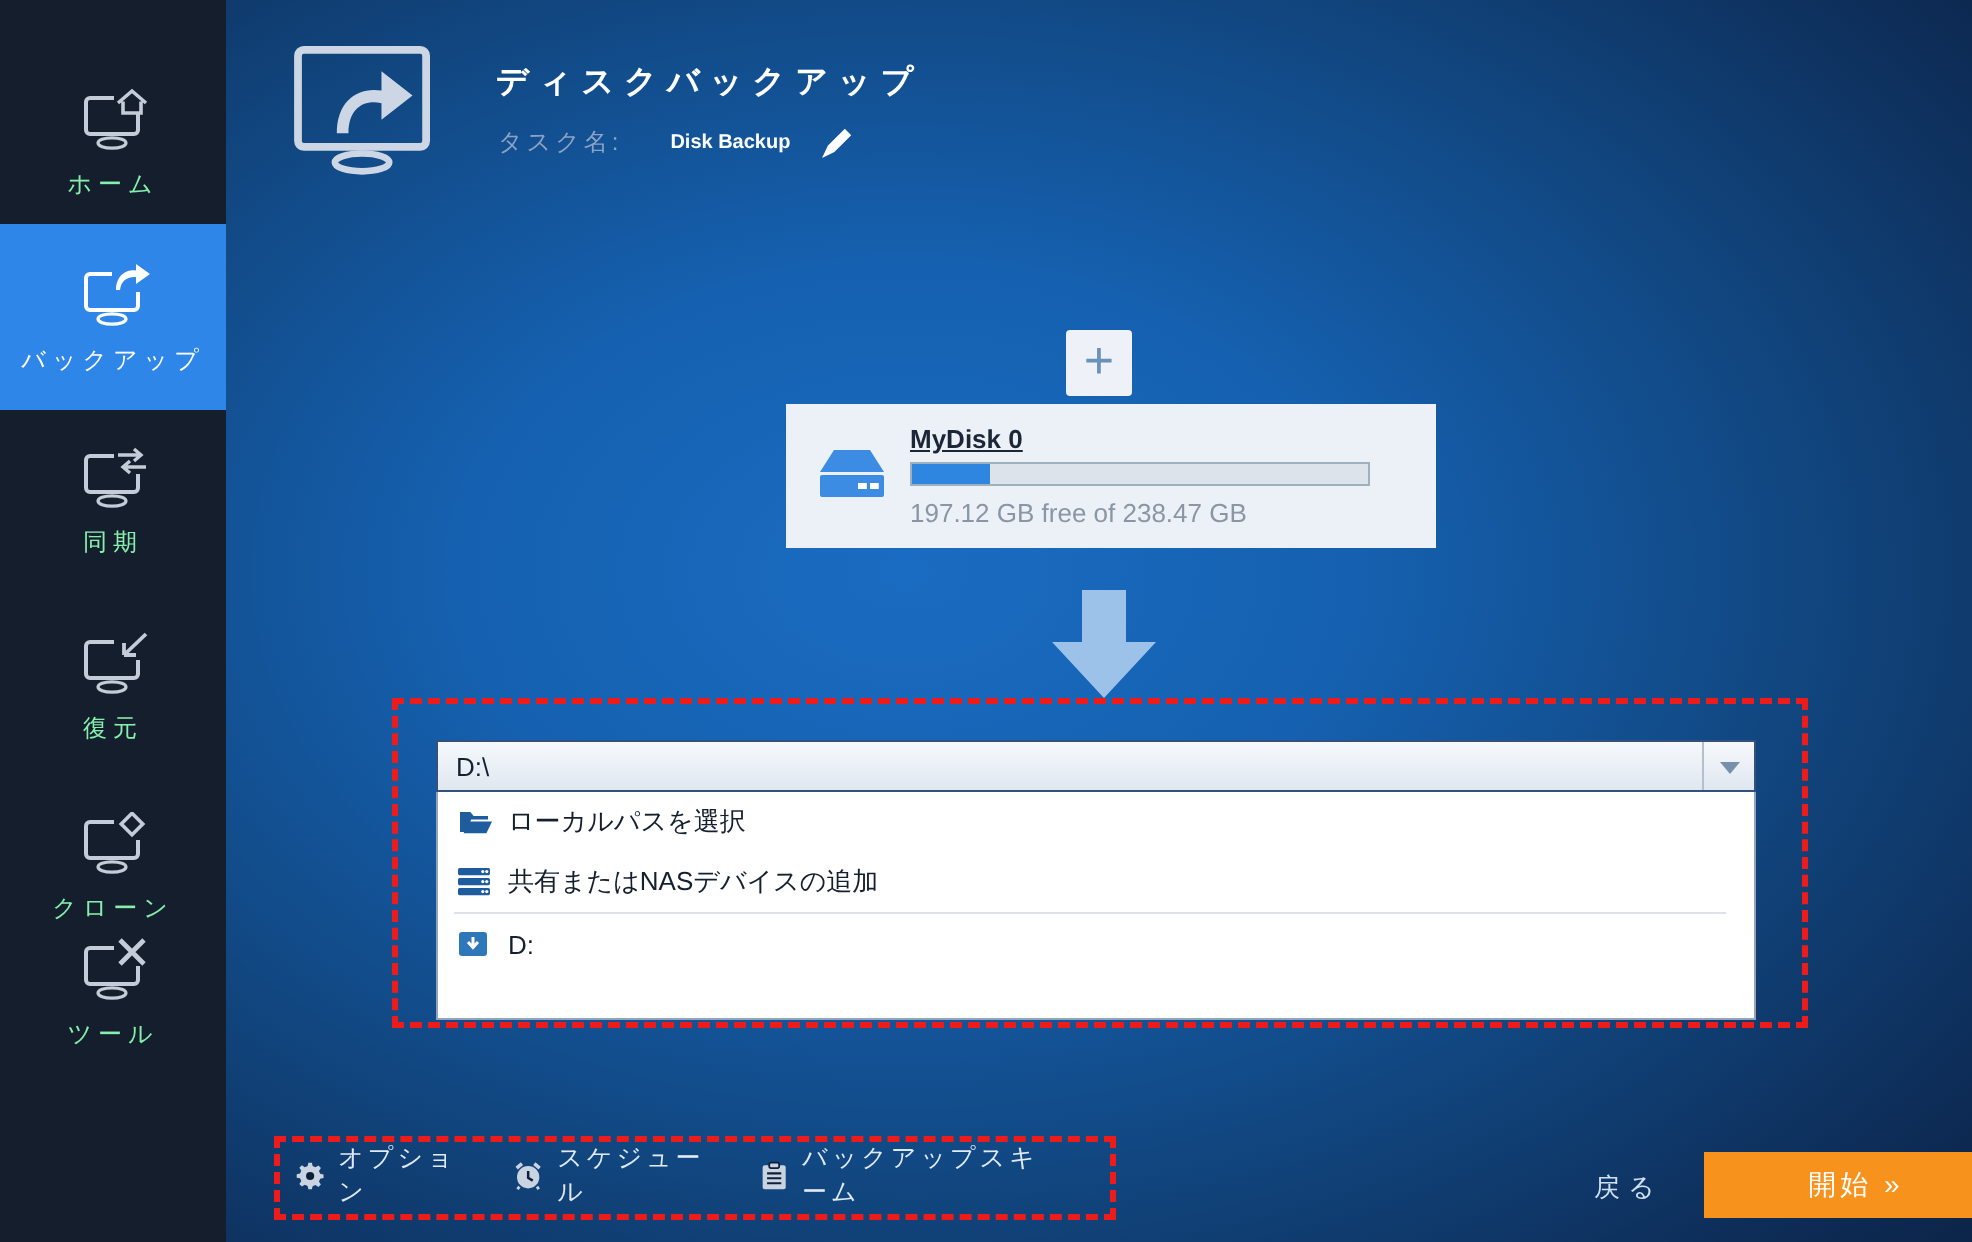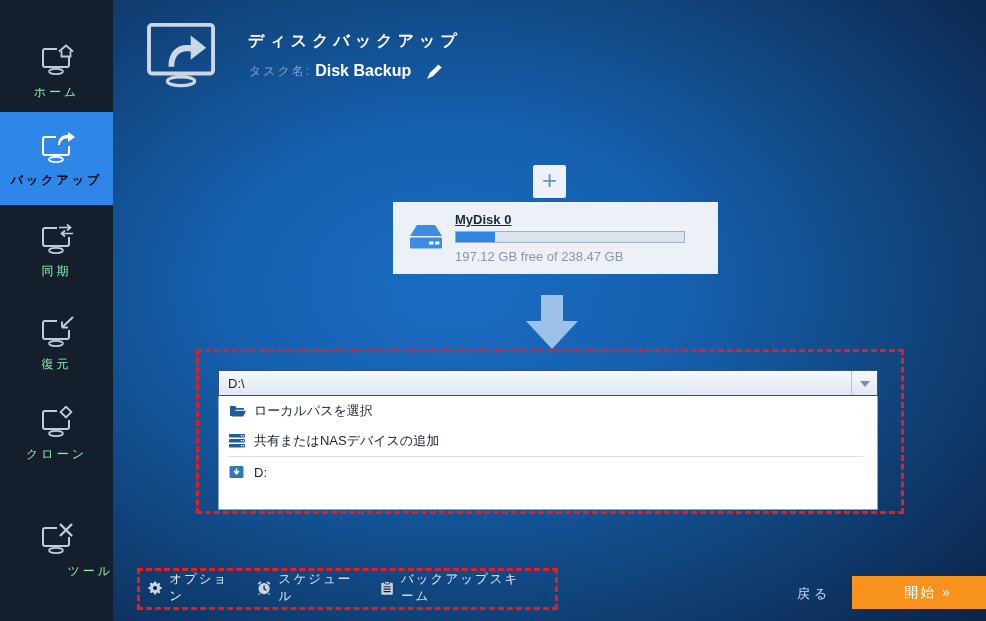--- a/index.html
+++ b/index.html
@@ -8,33 +8,33 @@
   .app { position:relative; width:986px; height:621px;
     background:
       radial-gradient(ellipse 820px 560px at 46% 46%, #1a6cc2 0%, #1560af 28%, #11467f 55%, #0d2b55 80%, #0b1c38 100%);
   }
   
   .sidebar { position:absolute; left:0; top:0; width:113px; height:621px; background:#151e2d; z-index:5; }
   .sidebar-item { --item-bg:#151e2d; position:absolute; left:0; width:113px; text-align:center; color:#c3ccd8; cursor:pointer; }
   .sidebar-item.active { --item-bg:#2e86e8; background:#2e86e8; color:#ffffff; }
   .sidebar-item .nav-icon { display:block; margin:0 auto 8px; }
   .sidebar-item .nav-label { font-size:12px; letter-spacing:3px; color:#86efac; display:block; }
-  .sidebar-item.active .nav-label { color:#000000;font-weight:bold; }
+  .sidebar-item.active .nav-label { color:#ffffff; }
   .si-1 { top:30px; height:80px; padding-top:14px; }
   .si-2 { top:112px; height:93px; padding-top:20px; }
   .si-3 { top:213px; height:80px; padding-top:10px; }
   .si-4 { top:306px; height:80px; padding-top:10px; }
   .si-5 { top:396px; height:80px; padding-top:10px; }
-  .si-6 { top:513px; height:80px; padding-top:10px;text-align:right; }
+  .si-6 { top:459px; height:80px; padding-top:10px; }
   
   .header-icon { position:absolute; left:145px; top:22px; }
   .page-title { position:absolute; left:248px; top:31px; font-size:16px; letter-spacing:5px; color:#ffffff; }
   .task-row { position:absolute; left:249px; top:62px; height:18px; display:flex; align-items:center; }
   .task-label { font-size:12px; letter-spacing:2px; color:#8ba3c4; }
-  .task-name { font-size:16px; color:#ffffff; margin-left:4px; font-weight:bold; }
+  .task-name { font-size:10px; color:#ffffff; margin-left:24px; font-weight:bold; }
   .edit-pencil { margin-left:16px; cursor:pointer; }
   
   .add-button { position:absolute; left:533px; top:165px; width:33px; height:33px; background:#eef2f8;
     border-radius:2px; color:#6a92b8; font-size:26px; line-height:30px; text-align:center; cursor:pointer; }
   .disk-card { position:absolute; left:393px; top:202px; width:325px; height:72px; background:#ecf1f8; cursor:pointer; }
   .disk-icon { position:absolute; left:13px; top:17px; }
   .disk-name { position:absolute; left:62px; top:10px; font-size:13px; font-weight:bold; color:#1b2736;text-decoration:underline; }
   .disk-bar { position:absolute; left:62px; top:29px; width:230px; height:12px; background:#dde3ea; border:1px solid #9fb0bf; }
   .disk-bar-fill { height:100%; background:#2e86e0; }
   .disk-free { position:absolute; left:62px; top:47px; font-size:13px; color:#8b95a3; }

